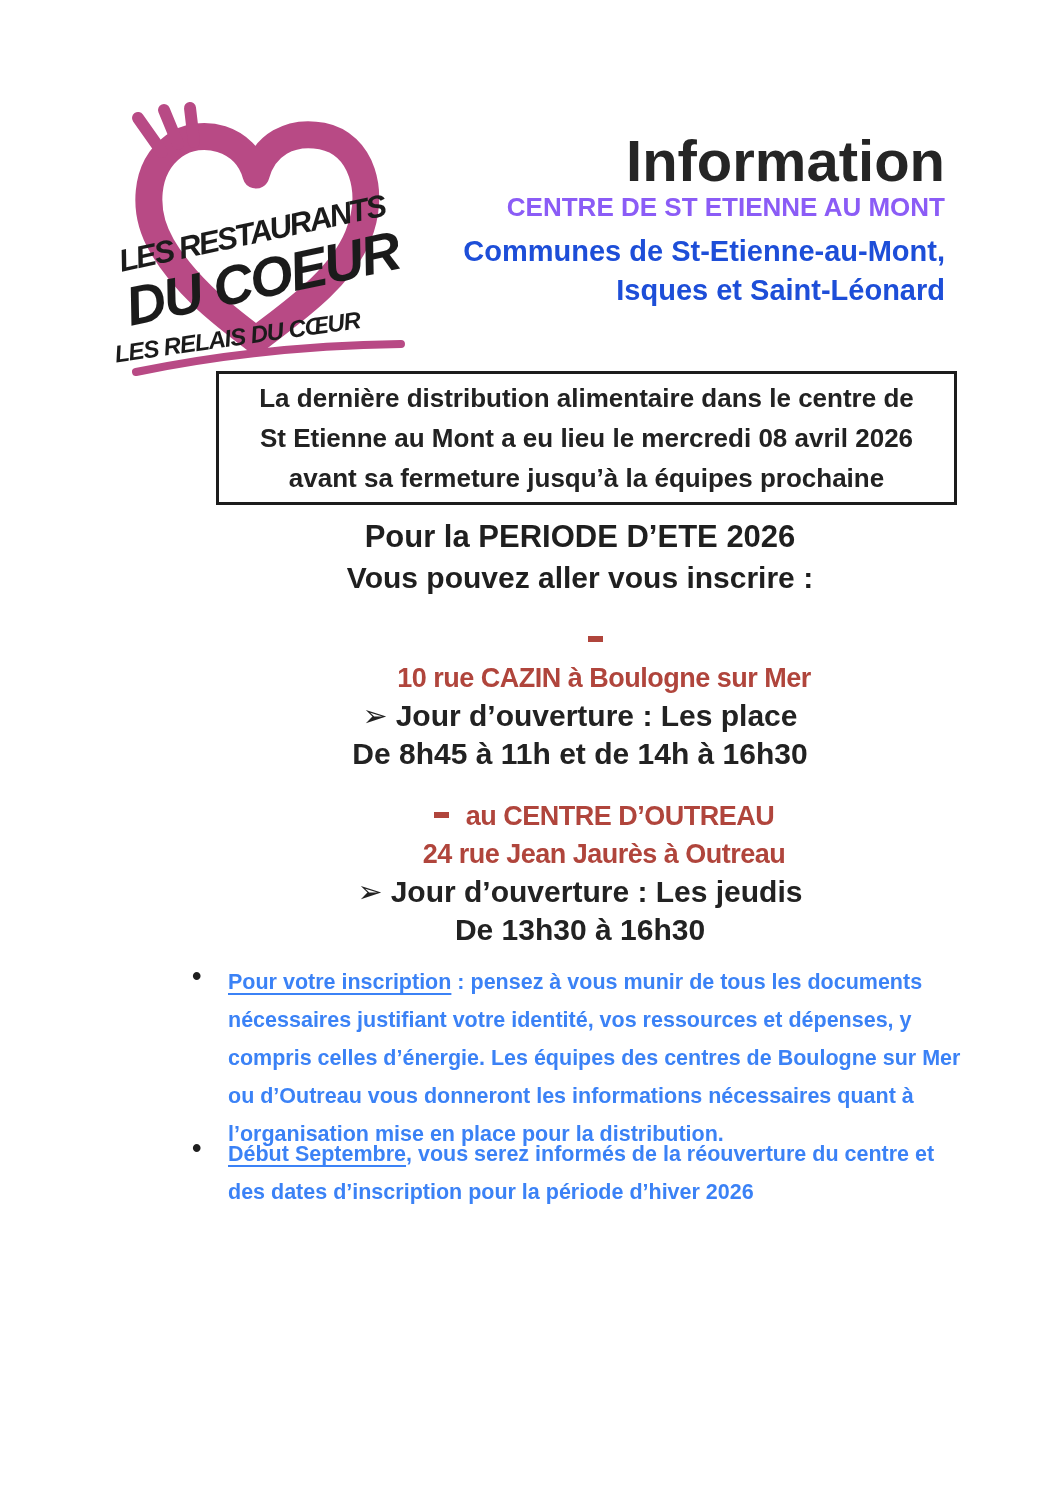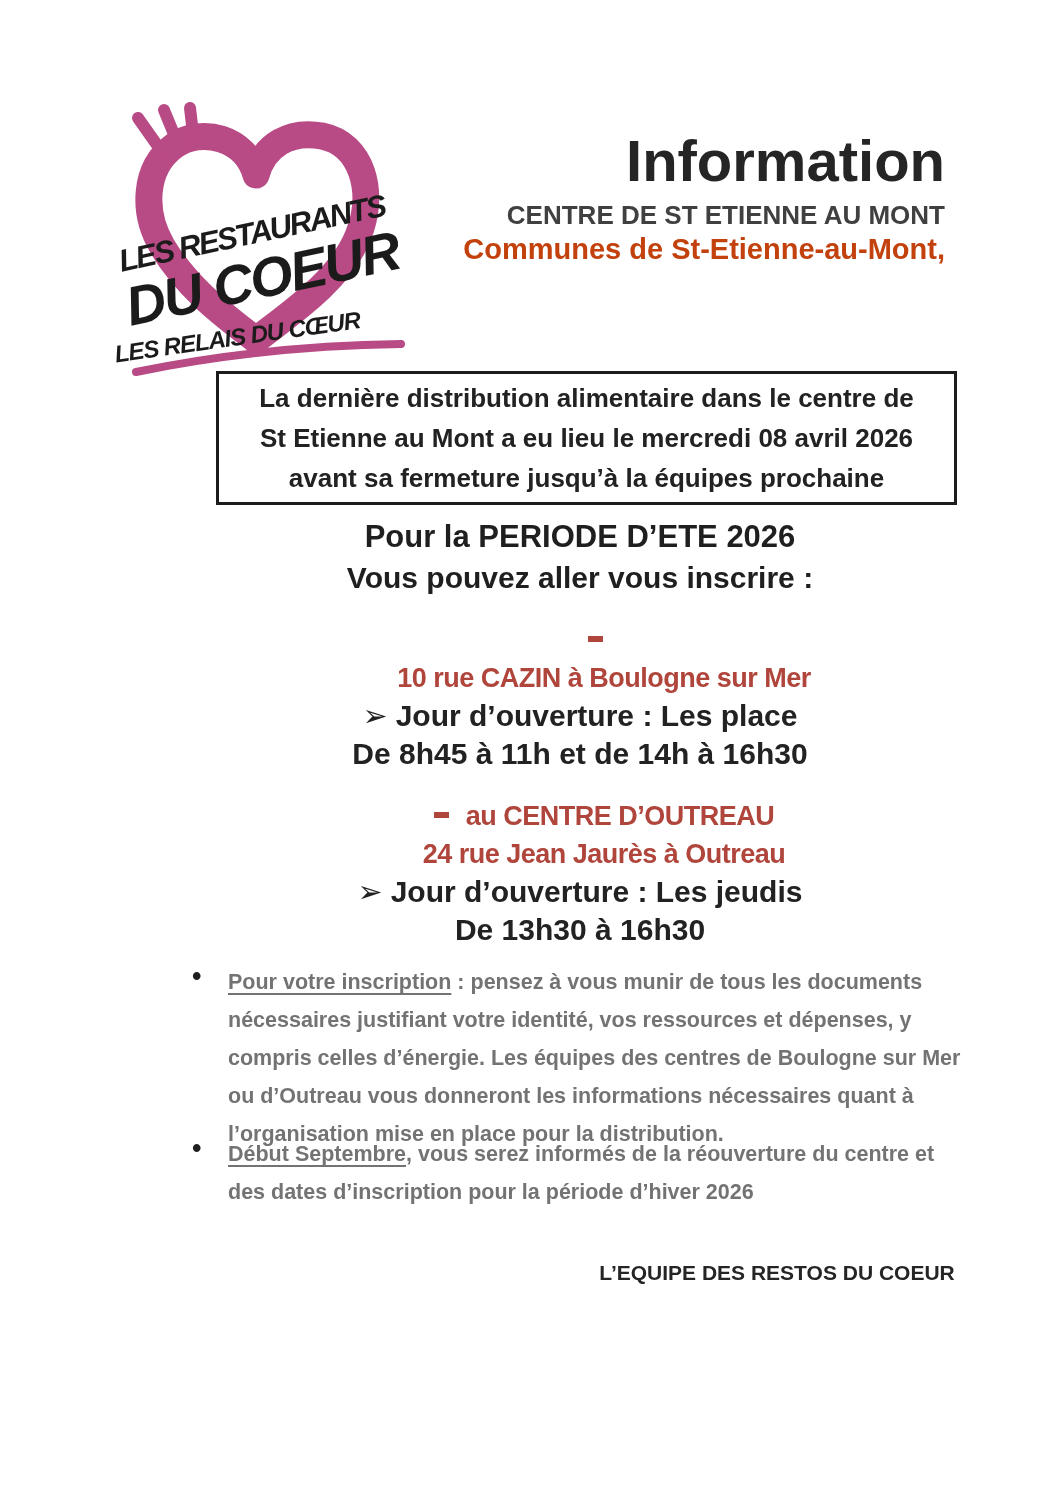--- a/index.html
+++ b/index.html
@@ -10,22 +10,22 @@
     font-family:"Liberation Sans", sans-serif;
     font-weight:bold;
     color:#1f1f1f;
     overflow:hidden;
   }
   
   .logo{position:absolute;left:96px;top:100px;width:330px;height:295px;}
   
   .header{position:absolute;left:400px;top:130px;width:545px;text-align:right;}
   .title{font-size:58px;line-height:62px;letter-spacing:0px;color:#252525;}
-  .subtitle{font-size:26px;line-height:30px;margin-top:8px;color:#404040;}
-  .communes{margin-top:0;font-size:29px;line-height:39px;color:#c2410c;}
+  .subtitle{font-size:26px;line-height:30px;margin-top:0;color:#8b5cf6;}
+  .communes{margin-top:10px;font-size:29px;line-height:39px;color:#1d4ed8;}
   
   .notice-box{
     position:absolute;left:216px;top:371px;width:741px;
     box-sizing:border-box;border:3px solid #1c1c1c;
     padding:4px 2px;text-align:center;
     font-size:26px;line-height:40px;color:#222222;
   }
   
   .mid{position:absolute;left:95px;width:970px;text-align:center;}
   .period-title{top:519px;font-size:31px;}
@@ -38,21 +38,21 @@
   .dash{
     display:inline-block;width:15px;height:6px;background:#b0453c;
     margin-right:17px;vertical-align:middle;transform:translateY(-3px);
   }
   .arrow{display:inline-block;margin-right:8px;font-weight:normal;}
   
   .bullet{position:absolute;left:190px;width:782px;}
   .bullet1{top:963px;}
   .bullet2{top:1135px;}
   .bullet .dot{position:absolute;left:2px;top:-2px;font-size:27px;}
-  .bullet .btxt{margin-left:38px;font-size:21.5px;line-height:38px;text-align:left;color:#737373;}
+  .bullet .btxt{margin-left:38px;font-size:21.5px;line-height:38px;text-align:left;color:#3b82f6;}
   .lead{text-decoration:underline;text-underline-offset:4px;}
   
   .signature{position:absolute;left:558px;top:1255px;width:438px;text-align:center;
     font-size:21px;line-height:36px;color:#252525;}
 </style>
 </head>
 <body>
 
 <div class="page">
 
@@ -72,20 +72,21 @@
       <text x="18" y="242" transform="rotate(-8 165 238)" font-family="Liberation Sans, sans-serif" font-weight="bold" font-style="italic" font-size="24" letter-spacing="-1" fill="#1b1b1b">LES RELAIS DU CŒUR</text>
       <path d="M40,272 Q165,246 305,244" fill="none" stroke="#b84a85" stroke-width="8" stroke-linecap="round"></path>
     </svg>
   </div>
 
   <div class="header">
     <div class="title">Information</div>
     <div class="subtitle">CENTRE DE ST ETIENNE AU MONT</div>
     <div class="communes">
       <div>Communes de St-Etienne-au-Mont,</div>
+      <div>Isques et Saint-Léonard</div>
     </div>
   </div>
 
   <div class="notice-box">
     <div>La dernière distribution alimentaire dans le centre de</div>
     <div>St Etienne au Mont a eu lieu le mercredi 08 avril 2026</div>
     <div>avant sa fermeture jusqu’à la équipes prochaine</div>
   </div>
 
   <div class="mid period-title">Pour la PERIODE D’ETE 2026</div>
@@ -117,16 +118,15 @@
     <span class="dot">•</span>
     <div class="btxt"><span class="lead">Pour votre inscription</span><span> : pensez à vous munir de tous les documents nécessaires justifiant votre identité, vos ressources et dépenses, y compris celles d’énergie. Les équipes des centres de Boulogne sur Mer ou d’Outreau vous donneront les informations nécessaires quant à l’organisation mise en place pour la distribution.</span></div>
   </div>
 
   <div class="bullet bullet2">
     <span class="dot">•</span>
     <div class="btxt"><span class="lead">Début Septembre</span><span>, vous serez informés de la réouverture du centre et des dates d’inscription pour la période d’hiver 2026</span></div>
   </div>
 
   <div class="signature">
-    <div>L’EQUIPE DES RESTOS DU COEUR</div>
   </div>
 
 </div>
 
 </body></html>

